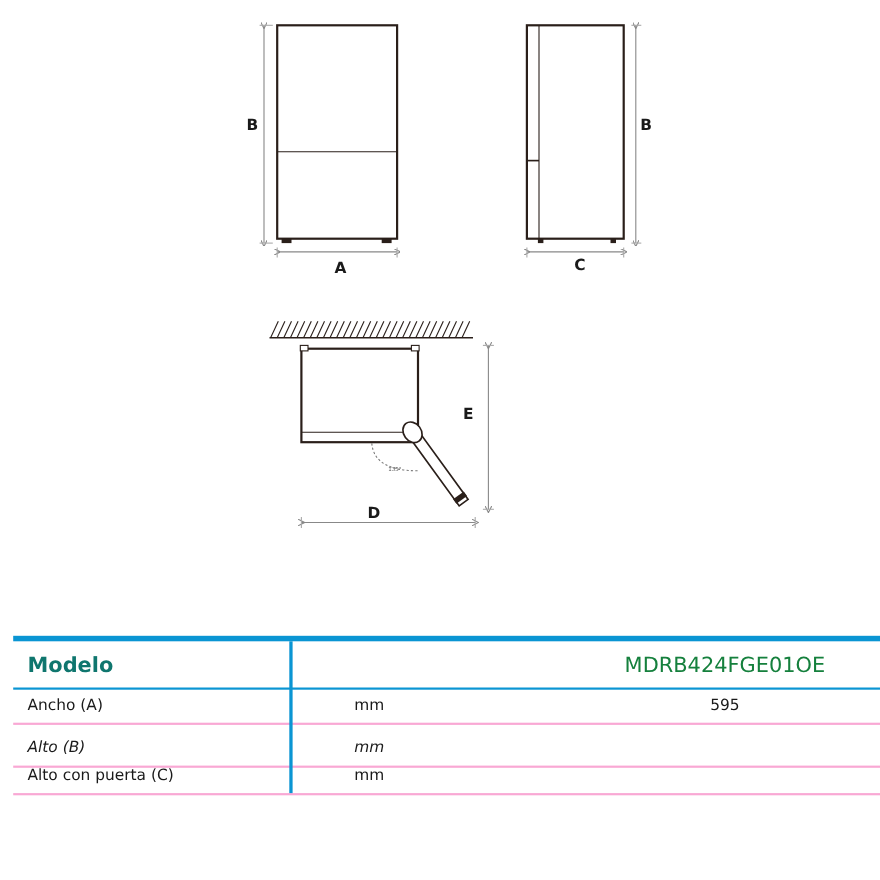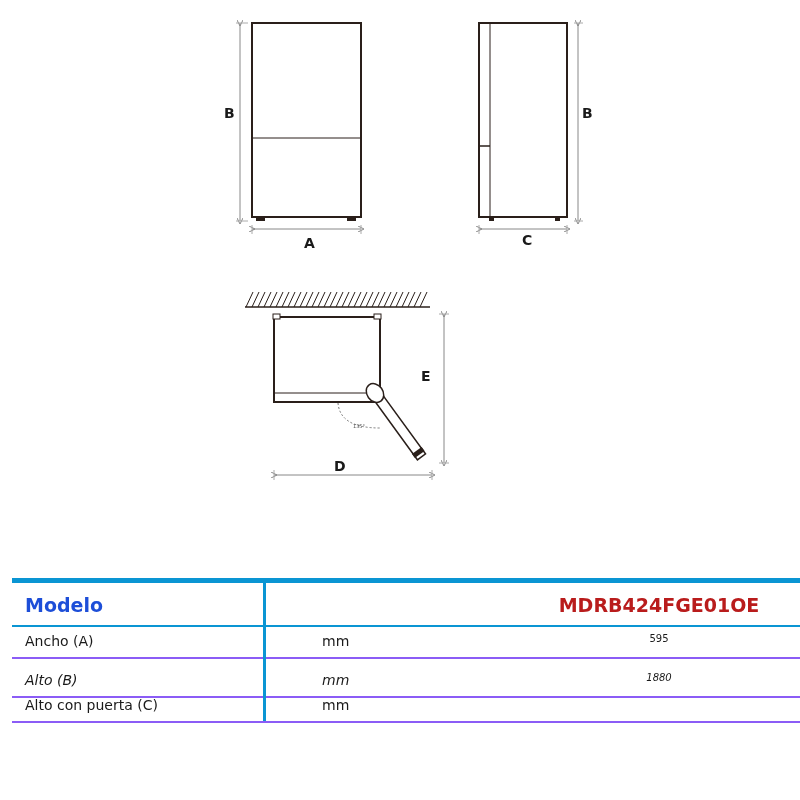--- a/index.html
+++ b/index.html
@@ -5,26 +5,26 @@
   html, body { margin: 0; padding: 0; background: #ffffff; }
   body { width: 800px; height: 800px; position: relative; overflow: hidden;
          font-family: "DejaVu Sans", "Liberation Sans", sans-serif; color: #1a1a1a; }
   .diagram { position: absolute; left: 0; top: 0; width: 800px; height: 560px; }
   .diagram svg { position: absolute; left: 0; top: 0; }
   .spec-table { position: absolute; left: 12px; top: 578px; width: 788px; }
   .top-bar { position: absolute; left: 0; top: 0; width: 788px; height: 5px; background: #0a95d3; }
   .vdivider { position: absolute; left: 251px; top: 5px; width: 3px; height: 138px; background: #0a95d3; }
   .row { position: absolute; left: 0; width: 788px; }
   .row.header { top: 5px; height: 42px; border-bottom: 2px solid #0a95d3; }
-  .row.data { height: 30px; border-bottom: 2px solid #8b5cf6; }
+  .row.data { height: 30px; border-bottom: 2px solid #f9a8d4; }
   .cell-label { position: absolute; left: 13px; font-size: 14px; color: #1a1a1a; }
   .cell-unit { position: absolute; left: 310px; width: 40px; text-align: left; font-size: 14px; color: #1a1a1a; }
-  .cell-value { position: absolute; left: 560px; width: 174px; text-align: center; font-size: 10px; color: #1a1a1a; }
-  .row.header .cell-label { font-size: 19px; font-weight: bold; color: #1d4ed8; top: 11px; }
-  .row.header .cell-value { font-size: 19px; font-weight: bold; color: #b91c1c; top: 11px; left: 520px; width: 254px; }
+  .cell-value { position: absolute; left: 560px; width: 174px; text-align: center; font-size: 14px; color: #1a1a1a; }
+  .row.header .cell-label { font-size: 19px; font-weight: bold; color: #0f766e; top: 11px; }
+  .row.header .cell-value { font-size: 19px; font-weight: normal; color: #15803d; top: 11px; left: 520px; width: 254px; }
   .row.data .cell-label, .row.data .cell-unit, .row.data .cell-value { top: 6px; }
   .dim-letter { font-family: "DejaVu Sans", sans-serif; font-weight: bold; font-size: 14px; fill: #1a1a1a; }
 </style>
 </head>
 <body>
 
 <div class="diagram">
   <svg width="800" height="560" viewBox="0 0 800 560">
     <defs>
       <marker id="arr" markerWidth="6" markerHeight="6" refX="3" refY="3" orient="auto">
@@ -140,21 +140,20 @@
 
   <div class="row data" style="top:49px;">
     <span class="cell-label">Ancho (A)</span>
     <span class="cell-unit">mm</span>
     <span class="cell-value">595</span>
   </div>
 
   <div class="row data" style="top:88px;font-style:italic;">
     <span class="cell-label">Alto (B)</span>
     <span class="cell-unit">mm</span>
-    <span class="cell-value">1880</span>
   </div>
 
   <div class="row data" style="top:113px;">
     <span class="cell-label">Alto con puerta (C)</span>
     <span class="cell-unit">mm</span>
   </div>
 
   <div class="vdivider"></div>
 </div>
 

